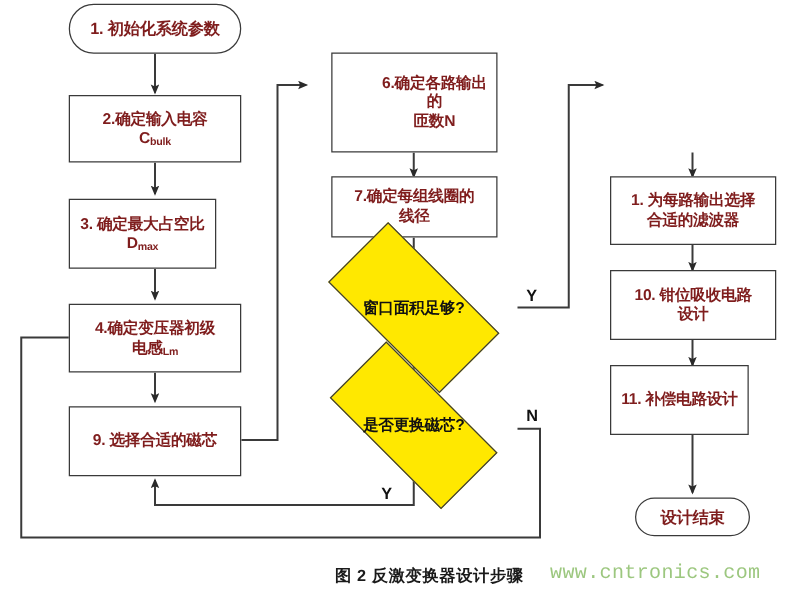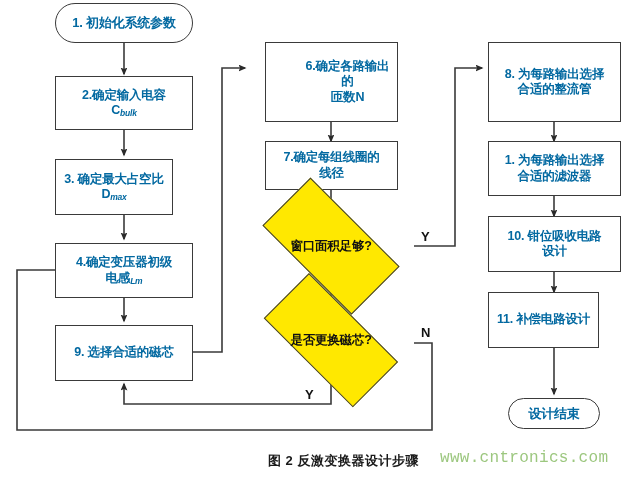--- a/index.html
+++ b/index.html
@@ -20,21 +20,21 @@
   }
   .node {
     position: absolute;
     box-sizing: border-box;
     border: 1.6px solid #3a3a3a;
     background: #ffffff;
     display: flex;
     align-items: center;
     justify-content: center;
     text-align: center;
-    color: #0369a1;
+    color: #7f1d1d;
     font-weight: bold;
     font-size: 12.5px;
     line-height: 1.22;
     letter-spacing: -0.2px;
   }
   .node .txt {
     padding: 0 3px;
     width: 100%;
   }
   .terminal {
@@ -107,21 +107,20 @@
     color: #9cc77f;
     letter-spacing: 0.3px;
     white-space: nowrap;
     font-family: Liberation Mono, monospace;
   }
   sub {
     font-size: 0.68em;
     vertical-align: baseline;
     position: relative;
     top: 0.28em;
-    font-style: italic;
   }
   .sub-line { display: block; }
 </style>
 </head>
 <body>
 
 <div id="page">
 
   <svg class="edge-svg" viewBox="0 0 640 481">
     <defs>
@@ -199,26 +198,20 @@
   <div class="decision" style="left:242px; top:198px; width:178px; height:96px;">
     <div class="dshape"></div>
     <div class="dlabel">窗口面积足够?</div>
   </div>
 
   <div class="decision" style="left:242px; top:295px; width:178px; height:90px;">
     <div class="dshape"></div>
     <div class="dlabel">是否更换磁芯?</div>
   </div>
 
-  <div class="node process" style="left:488px; top:42px; width:133px; height:80px;">
-    <span class="txt">
-      <span class="sub-line">8. 为每路输出选择</span>
-      <span class="sub-line">合适的整流管</span>
-    </span>
-  </div>
 
   <div class="node process" style="left:488px; top:141px; width:133px; height:55px;">
     <span class="txt">
       <span class="sub-line">1. 为每路输出选择</span>
       <span class="sub-line">合适的滤波器</span>
     </span>
   </div>
 
   <div class="node process" style="left:488px; top:216px; width:133px; height:56px;">
     <span class="txt">

